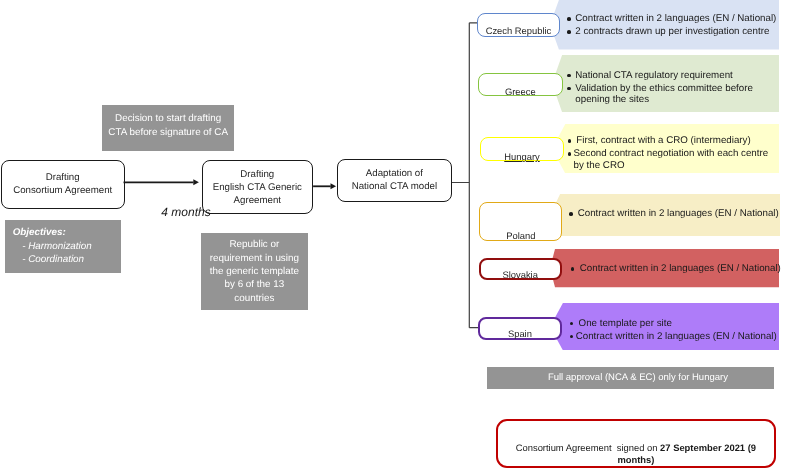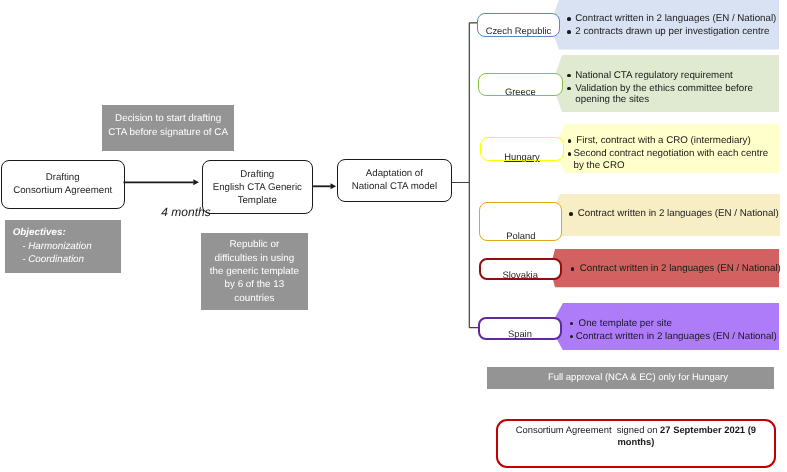--- a/index.html
+++ b/index.html
@@ -24,53 +24,53 @@
   .blist{position:absolute;font-size:9.75px;color:#1a1a1a;line-height:11.4px;}
   .bline{position:relative;white-space:nowrap;}
   .bline+.bline{margin-top:1.55px;}
   .bline::before{content:"";position:absolute;left:0;top:3.9px;width:3.7px;height:3.7px;
                  border-radius:50%;background:#1a1a1a;}
 
   
   .approval{background:#949494;color:#fff;font-size:9.5px;display:flex;align-items:center;
             justify-content:center;padding-left:15px;box-sizing:border-box;}
   .signed{border:2.8px solid #c00000;border-radius:11px;background:#fff;color:#1a1a1a;
-          font-size:9.4px;line-height:12.2px;display:flex;align-items:flex-start;justify-content:center;
+          font-size:9.4px;line-height:12.2px;display:flex;align-items:flex-end;justify-content:center;
           text-align:center;padding:3.5px 13px 0;white-space:pre-wrap;}
   .signed b{font-weight:bold;}
 </style>
 </head>
 <body>
 
 <div id="stage">
     <div class="abs pbox" style="left:0.6px;top:159.9px;width:124.2px;height:48.8px;padding-top:0.5px;line-height:12.3px;">
       <div>Drafting</div>
       <div>Consortium Agreement</div>
     </div>
     <div class="abs pbox" style="left:201.9px;top:160.4px;width:110.8px;height:53.8px;padding-top:2.2px;line-height:12.7px;">
       <div>Drafting</div>
       <div>English CTA Generic</div>
-      <div>Template</div>
+      <div>Agreement</div>
     </div>
     <div class="abs gbox" style="left:102px;top:105.1px;width:132.3px;height:46.2px;justify-content:flex-start;padding-top:7px;">
       <div>Decision to start drafting</div>
       <div>CTA before signature of CA</div>
     </div>
     <div class="abs pbox" style="left:336.6px;top:159.1px;width:115.6px;height:42.5px;padding-top:0px;line-height:13.2px;">
       <div>Adaptation of</div>
       <div>National CTA model</div>
     </div>
     <div class="abs gbox gbox-left" style="left:4.7px;top:220.4px;width:116.7px;height:52.4px;padding-left:8px;">
       <div style="white-space:pre;font-weight:bold;">Objectives:</div>
       <div style="white-space:pre;padding-left:9.5px;">- Harmonization</div>
       <div style="white-space:pre;padding-left:9.5px;">- Coordination</div>
     </div>
     <div class="abs gbox" style="left:200.5px;top:233.1px;width:107.7px;height:77.3px;">
       <div>Republic or</div>
-      <div>difficulties in using</div>
+      <div>requirement in using</div>
       <div>the generic template</div>
       <div>by 6 of the 13</div>
       <div>countries</div>
     </div>
     <div class="abs" style="left:161.3px;top:205.2px;font-size:12px;font-style:italic;font-weight:normal;color:#1a1a1a;white-space:nowrap;">4 months</div>
     <svg width="787" height="472" class="abs" style="left:0;top:0;">
       <path d="M123.5 182.3 H193.5" stroke="#1a1a1a" stroke-width="1.8" fill="none"></path>
       <path d="M198.9 182.3 L193.3 179.3 L193.3 185.3 Z" fill="#1a1a1a"></path>
       <path d="M313.1 186.3 H330.70000000000005" stroke="#1a1a1a" stroke-width="1.8" fill="none"></path>
       <path d="M336.1 186.3 L330.5 183.3 L330.5 189.3 Z" fill="#1a1a1a"></path>

